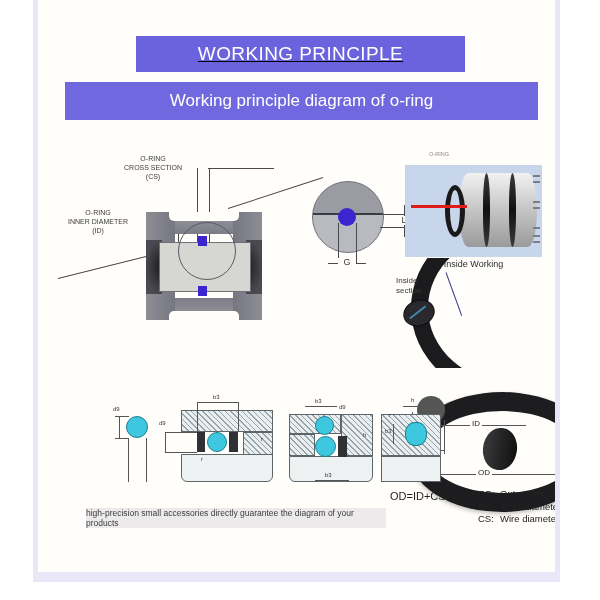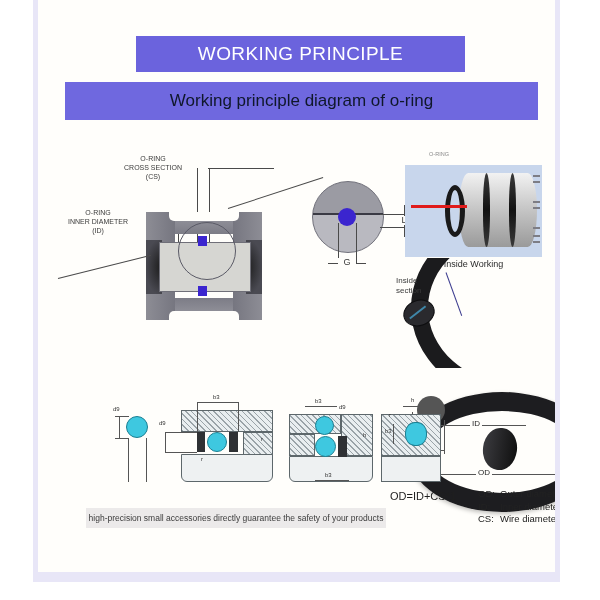--- a/index.html
+++ b/index.html
@@ -19,32 +19,32 @@
   .canvas{
     position:absolute;left:38px;top:0px;width:517px;height:572px;
     background:#fffefb;
     overflow:hidden;
   }
 
   
   .banner-top{
     position:absolute;left:98px;top:36px;width:329px;height:36px;
     background:#6b63dd;
-    display:flex;align-items:center;justify-content:center;
+    display:flex;align-items:center;justify-content:center;text-decoration:underline;
   }
   .banner-top span{
     color:#ffffff;font-size:19px;letter-spacing:.4px;
   }
   .banner-sub{
     position:absolute;left:27px;top:82px;width:473px;height:38px;
     background:#6f68df;
     display:flex;align-items:center;justify-content:center;
   }
   .banner-sub span{
-    color:#0f172a;font-size:17px;
+    color:#ffffff;font-size:17px;
   }
 
   
   .lbl{position:absolute;color:#3a3a3a;font-size:7px;line-height:9px;
        text-align:center;white-space:pre;}
   .ln{position:absolute;background:#4a4a4a;}
   .hline{height:1px;}
   .vline{width:1px;}
 
   
@@ -305,17 +305,17 @@
       <div class="plain" style="left:288px;top:64px;width:60px;height:26px;"></div>
       <div class="cyan" style="left:312px;top:30px;width:22px;height:24px;border-radius:45%;"></div>
       <div class="dline" style="left:310px;top:14px;width:26px;height:1px;"></div>
       <div class="dim" style="left:318px;top:5px;">h</div>
       <div class="dim" style="left:296px;top:20px;">r</div>
       <div class="dline" style="left:300px;top:32px;width:1px;height:20px;"></div>
       <div class="dim" style="left:292px;top:36px;">b3</div>
     </div>
 
     <div class="tag">
-      <span>high-precision small accessories directly guarantee the safety of your products</span>
+      <span>high-precision small accessories directly guarantee the diagram of your products</span>
     </div>
 
   </div>
 </div>
 
 </body></html>

